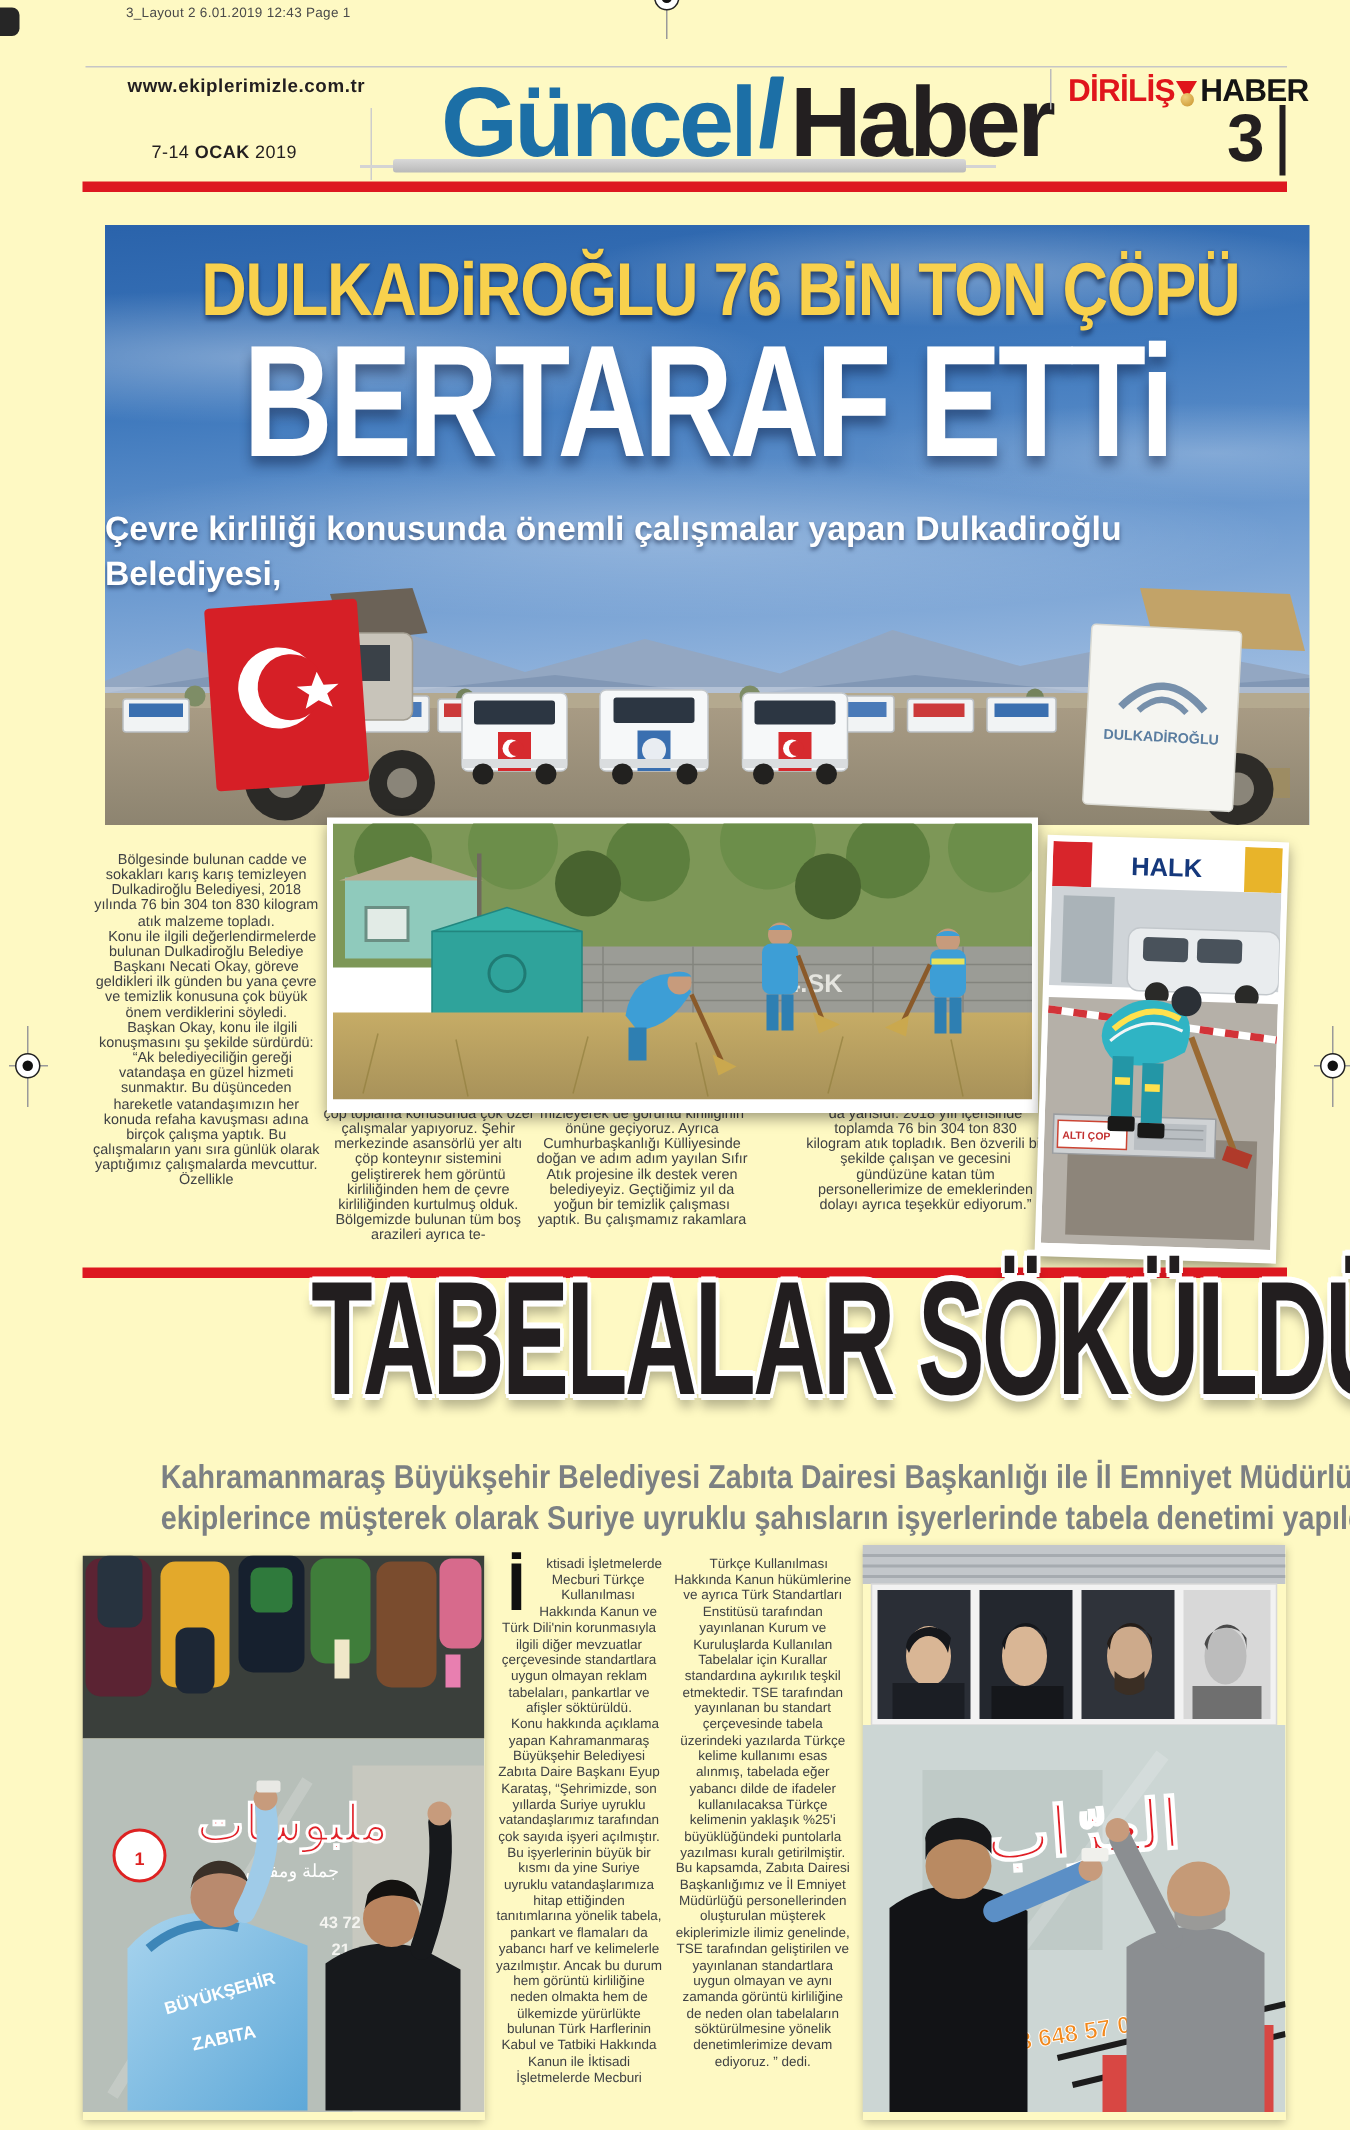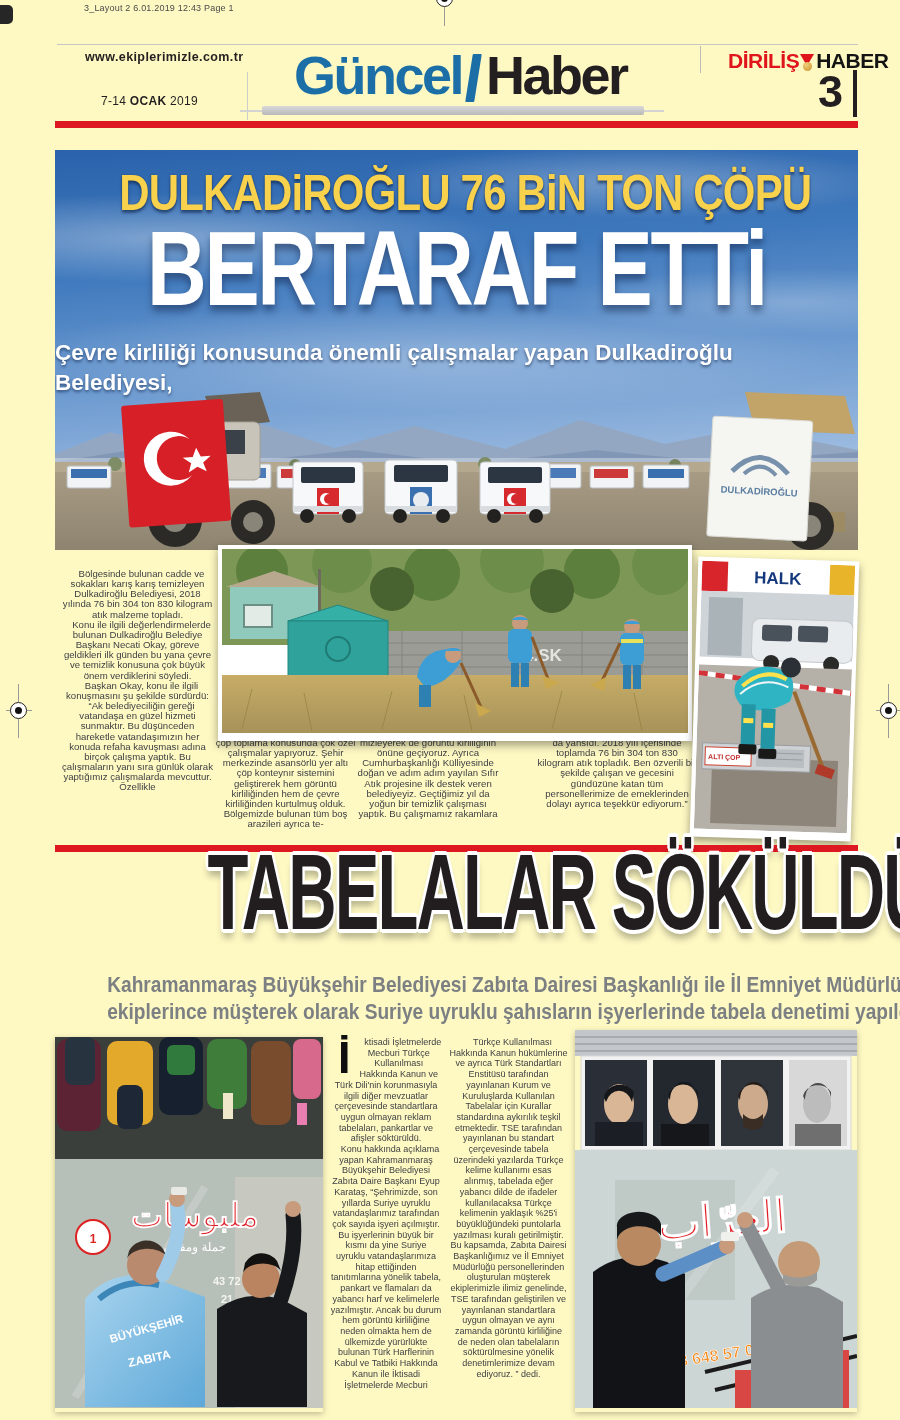--- a/index.html
+++ b/index.html
@@ -20,39 +20,39 @@
   .regmark .dot { position:absolute; left:9px; top:23px; width:7px; height:7px; background:#111; border-radius:50%; }
   .regmark.rm-left  { left:6px;  top:684px; }
   .regmark.rm-right { left:876px; top:684px; }
   .regmark.rm-top   { left:432px; top:-28px; }
 
   
   .rule-top { left:57px; top:44px; width:801px; height:1px; background:#c6c6c6; }
   .site { left:85px; top:50px; font-size:12.5px; font-weight:bold; letter-spacing:.4px; }
   .date-block { left:101px; top:94px; font-size:12px; letter-spacing:.3px; }
   .v-div1 { left:247px; top:72px; width:1px; height:48px; background:#cdcdcd; }
-  .logo { left:294px; top:48px; display:flex; align-items:flex-end; font-weight:bold; font-size:54px; letter-spacing:-2.5px; line-height:1; }
+  .logo { left:294px; top:48px; display:flex; align-items:flex-start; font-weight:bold; font-size:66px; letter-spacing:-2.5px; line-height:1; }
   .logo .guncel { color:#1c6fa6; }
   .logo .slash { display:inline-block; width:9px; height:48px; margin:3px 1px 0 7px; background:#1c6fa6; transform:skewX(-9deg); border-radius:1px; }
   .logo .haber { color:#231f20; margin-left:7px; }
   .swoosh-thin { left:240px; top:110px; width:424px; height:2px; background:#d4d4d4; }
   .swoosh { left:262px; top:106px; width:382px; height:9px; background:linear-gradient(180deg,#d9d9d9,#b9b9b9); border-radius:2px; }
   .v-div2 { left:700px; top:46px; width:1px; height:27px; background:#bcbcbc; }
-  .dirilis { left:712px; top:49px; font-size:21px; font-weight:900; letter-spacing:-.5px; display:flex; align-items:center;margin-left:16px; }
+  .dirilis { left:712px; top:49px; font-size:21px; font-weight:900; letter-spacing:-.5px; display:flex; align-items:center; }
   .dirilis .d1 { color:#e0151b; }
   .dirilis .orn { position:relative; width:15px; height:20px; margin:0 1px; }
   .dirilis .orn .tri { position:absolute; left:0; top:3px; width:0; height:0; border-left:7px solid transparent; border-right:7px solid transparent; border-top:12px solid #e0151b; }
   .dirilis .orn .ball { position:absolute; left:3px; top:11px; width:9px; height:9px; background:radial-gradient(circle at 35% 30%,#f0cf7a,#c8922c); border-radius:50%; }
   .dirilis .d2 { color:#141414; }
   .pageno { left:818px; top:66px; font-size:45px; font-weight:bold; }
   .pageno-bar { left:853px; top:70px; width:4px; height:47px; background:#231f20; }
   .rule-red { left:55px; top:121px; width:803px; height:7px; background:#dd1820; }
 
   
-  .hero { left:55px; top:150px; width:803px; height:400px; overflow:hidden;
+  .hero { left:70px; top:150px; width:803px; height:400px; overflow:hidden;
     background:linear-gradient(176deg,#2a63ab 0%,#3f79bd 28%,#6f9cd1 55%,#9cbbe0 78%,#bcd1e9 100%); }
   .hero::before { content:''; position:absolute; inset:0;
     background:
       radial-gradient(60% 16% at 14% 22%, rgba(255,255,255,.35), transparent 70%),
       radial-gradient(48% 13% at 72% 8%,  rgba(255,255,255,.30), transparent 70%),
       radial-gradient(70% 18% at 46% 52%, rgba(255,255,255,.28), transparent 75%),
       radial-gradient(42% 12% at 92% 38%, rgba(255,255,255,.24), transparent 70%); }
   .h1-top { left:0; top:14px; width:803px; text-align:center; white-space:nowrap;
     font-size:50px; font-weight:900; letter-spacing:-1px; color:#f8d14d;
     transform:scaleX(.84); transform-origin:50% 0;

